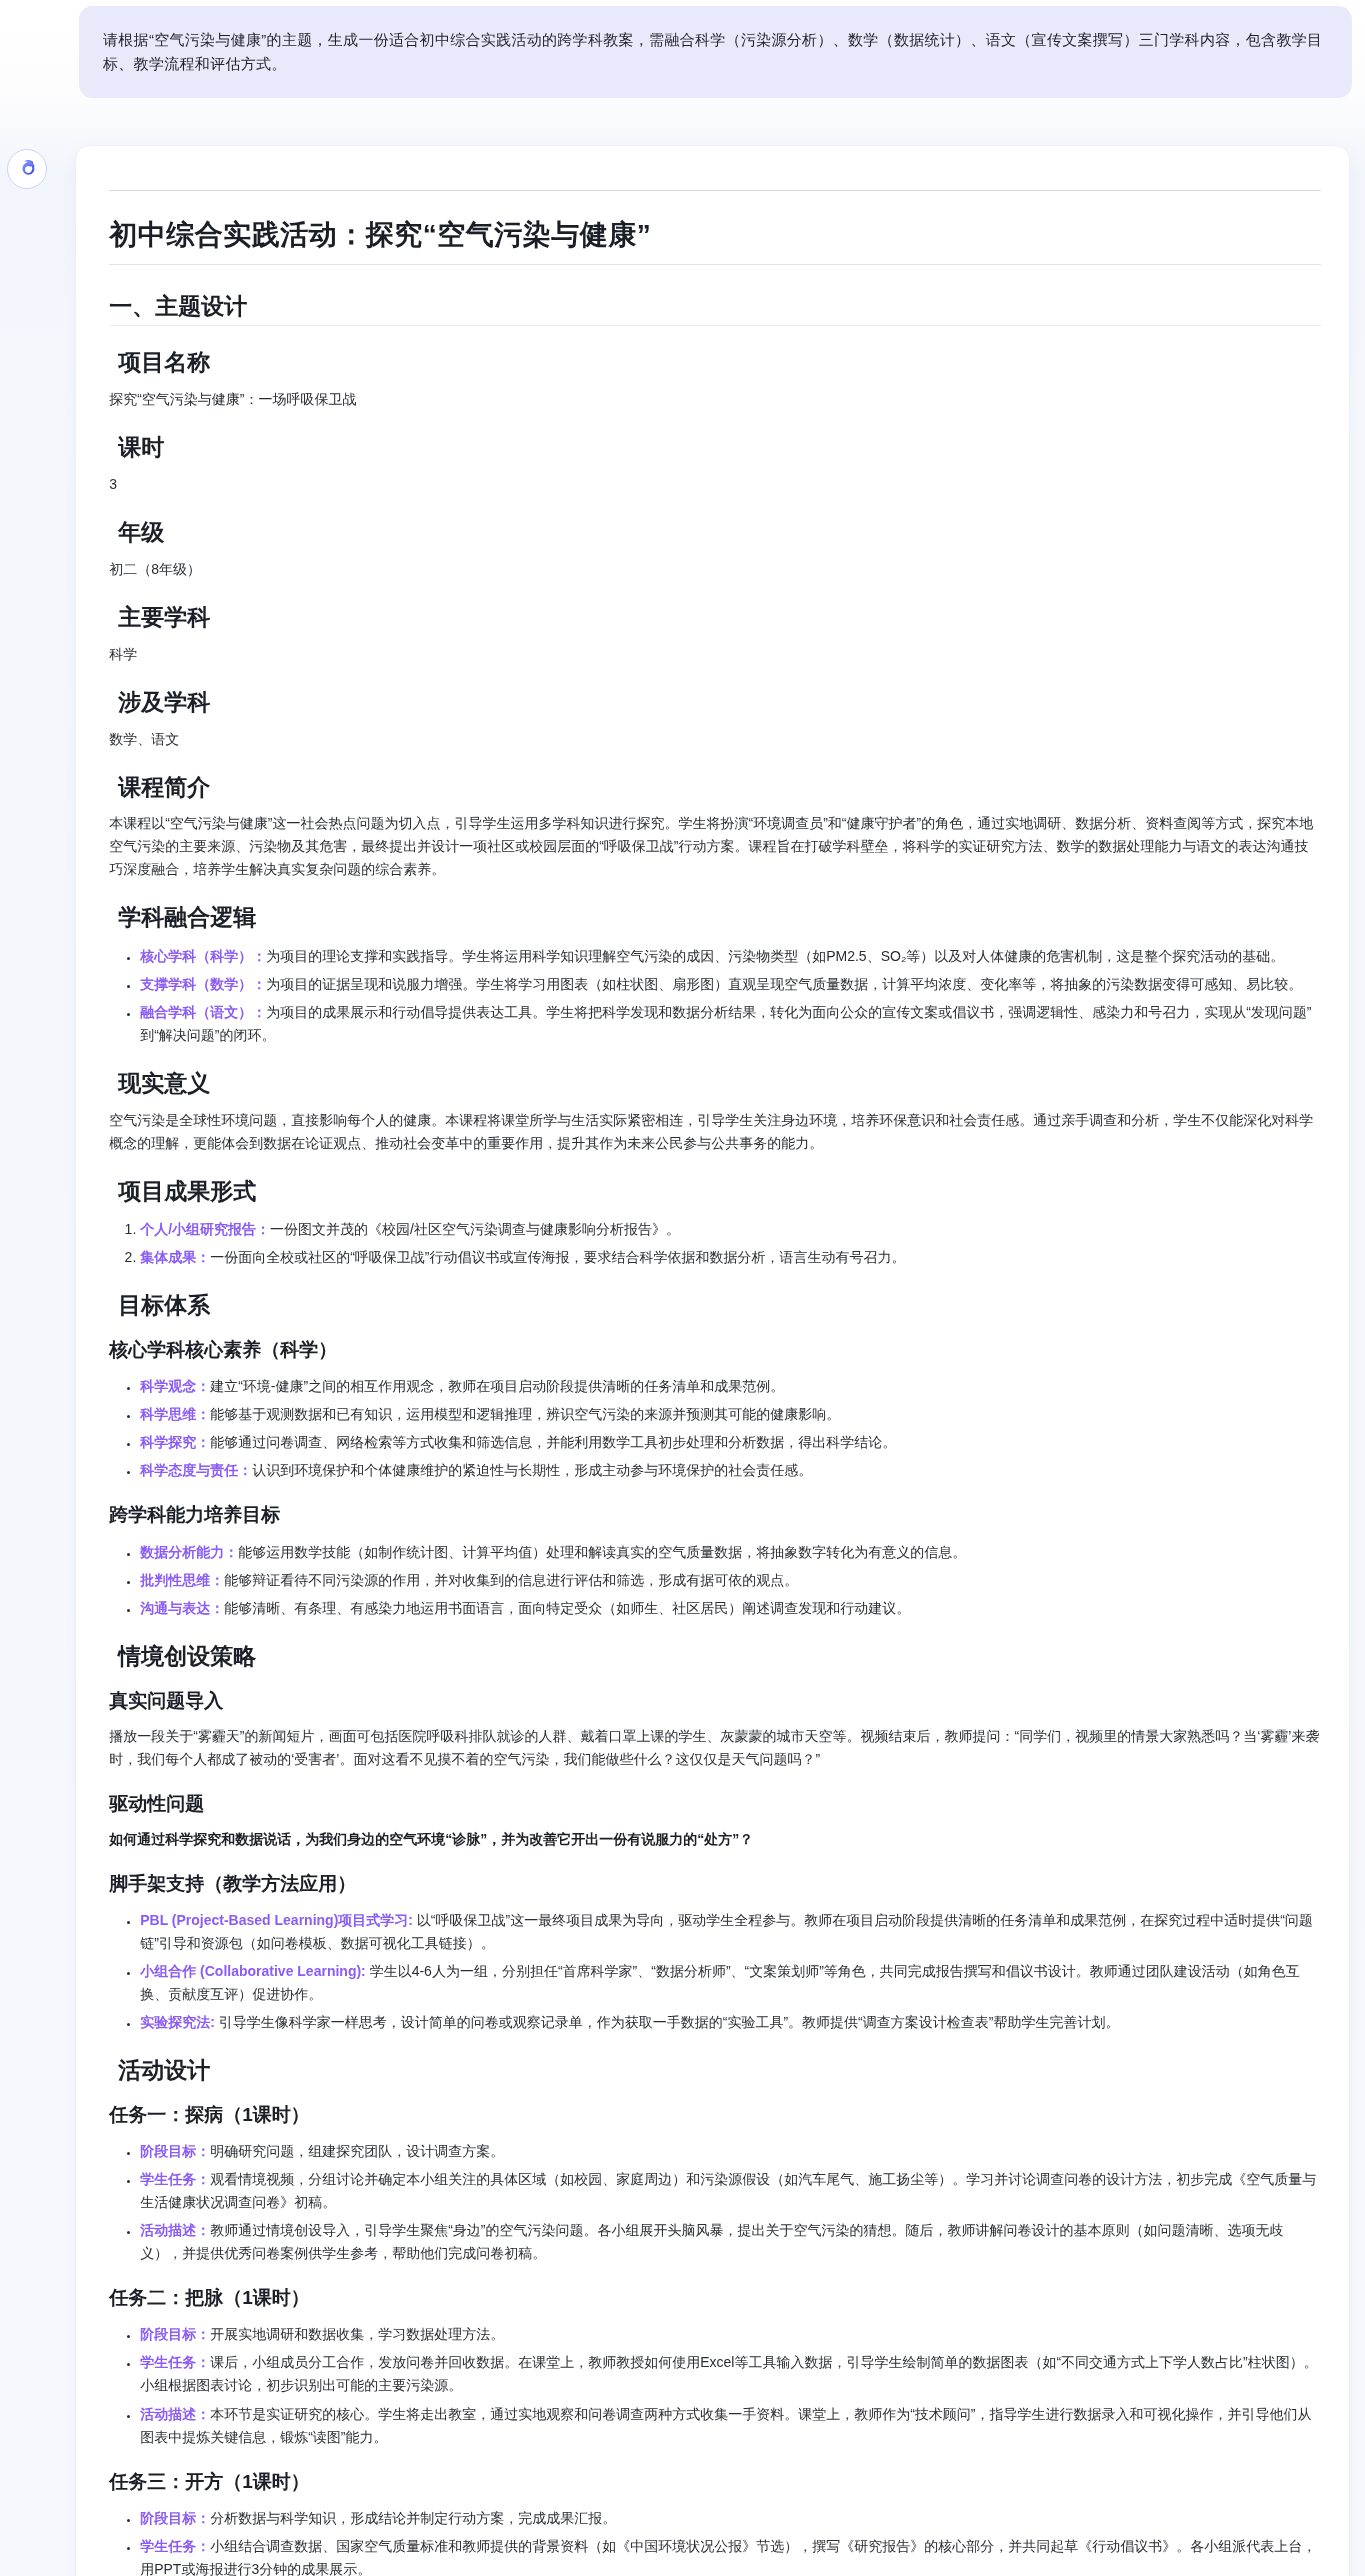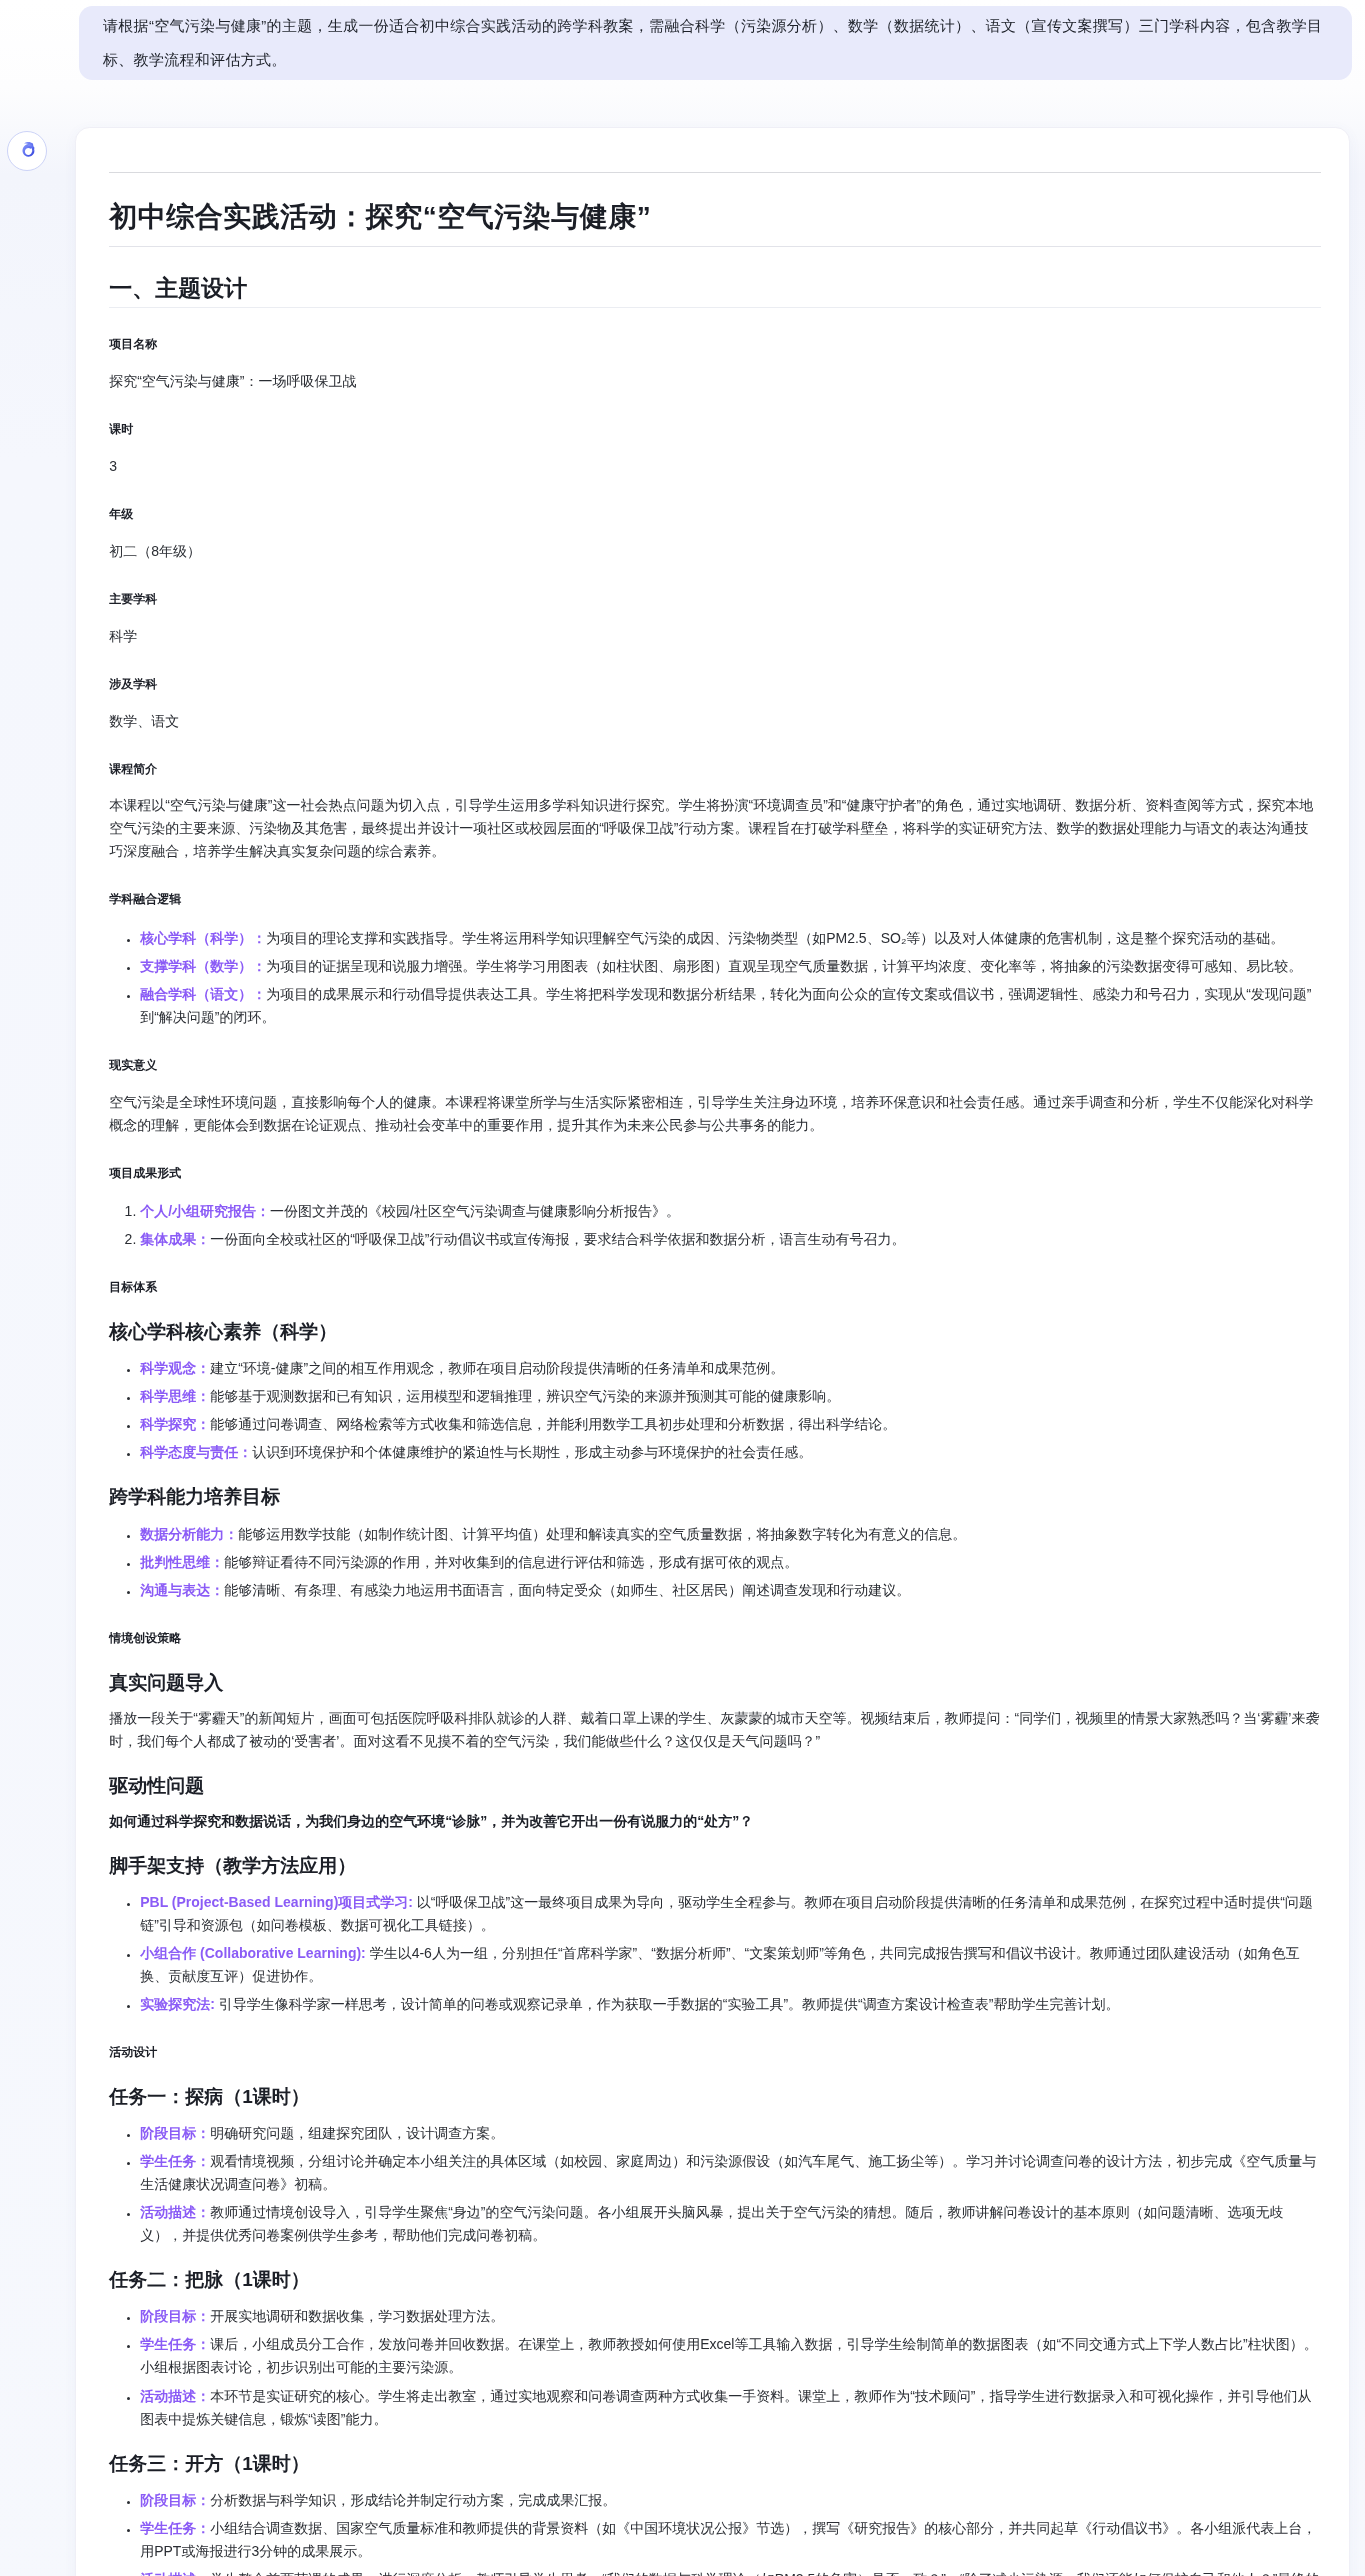--- a/index.html
+++ b/index.html
@@ -8,22 +8,22 @@
     font-family: "Liberation Sans", "DejaVu Sans", sans-serif;
     background: linear-gradient(180deg, #ffffff 0px, #fdfdfe 88px, #f3f5fc 175px, #f5f7fd 464px, #f6f8fd 100%);
     color: #2a2d33;
     -webkit-font-smoothing: antialiased;
   }
   
   .user-banner {
     margin: 6.2px 14.4px 0 79px;
     background: #e8eafb;
     border-radius: 13.4px;
-    padding: 3px 24px;
-    font-size: 15px; line-height: 34px; color: #1d2129;
+    padding: 22px 24px;
+    font-size: 15px; line-height: 24px; color: #1d2129;
     letter-spacing: 0.3px;
   }
   
   .chat-row { display: flex; align-items: flex-start; margin-top: 47px; }
   .avatar {
     flex: none; width: 40px; height: 40px; margin-left: 7.2px; margin-top: 4.1px;
     background: #ffffff; border: 1.5px solid #ccd3f7; border-radius: 50%;
     display: flex; align-items: center; justify-content: center;
     box-sizing: border-box;
   }
@@ -34,21 +34,21 @@
     background: #ffffff; border: 0.5px solid #efeff6; border-radius: 14.4px;
     padding: 0 28px 20.6px 33px;
     box-shadow: 0 3.1px 12.4px rgba(80, 90, 150, 0.05);
     box-sizing: border-box;
   }
   hr.rule { border: none; border-top: 1.5px solid #d9dade; margin: 44px 0 0 0; }
   hr.rule-light { border: none; border-top: 1.5px solid #e2e3e9; margin: 12.4px 0 0 0; }
   h1.doc-title { font-size: 28px; line-height: 33px; font-weight: 700; color: #1b1e26; margin: 27px 0 4px 0; letter-spacing: 0.5px; }
   h2.sec { font-size: 23px; line-height: 28px; font-weight: 700; color: #1b1e26;
     margin: 27px 0 0 0; padding-bottom: 5px; border-bottom: 1.5px solid #ebedf2; }
-  h3.sub { font-size: 12px; line-height: 21.6px; font-weight: 700; color: #1c1f27; margin: 26px 0 0 0; }
+  h3.sub { font-size: 23px; line-height: 21.6px; font-weight: 700; color: #1c1f27; margin: 26px 0 0 9px; }
   h4.minor { font-size: 19px; line-height: 19.6px; font-weight: 700; color: #1c1f27; margin: 23px 0 0 0; }
   p.body { font-size: 14px; line-height: 23px; margin: 14.4px 0 0 0; }
   p.bold { font-weight: 700; color: #1c1f27; }
   ul.blist, ol.nlist { margin: 15.5px 0 0 0; padding: 0 0 0 31px; }
   ul.blist li, ol.nlist li { font-size: 14px; line-height: 23px; margin-top: 5.2px; }
   ul.blist li::marker { font-size: 0.75em; }
   .lead { font-weight: 700; color: #8b5cf6; }
 </style>
 </head>
 <body>

